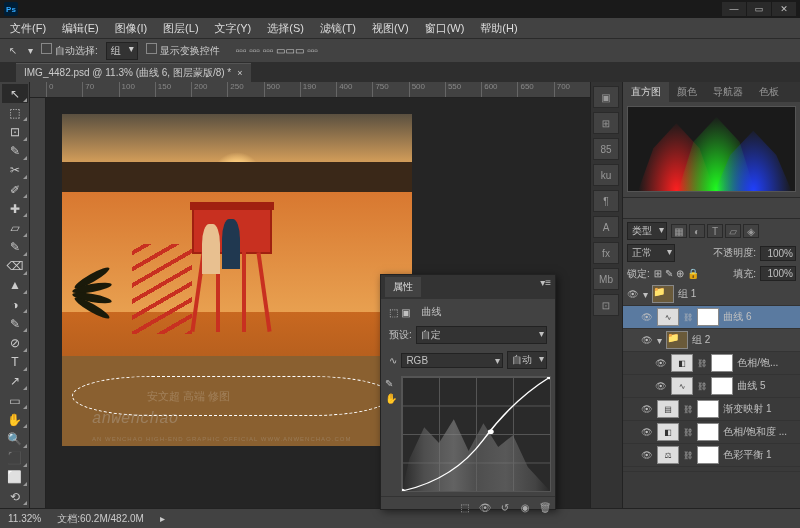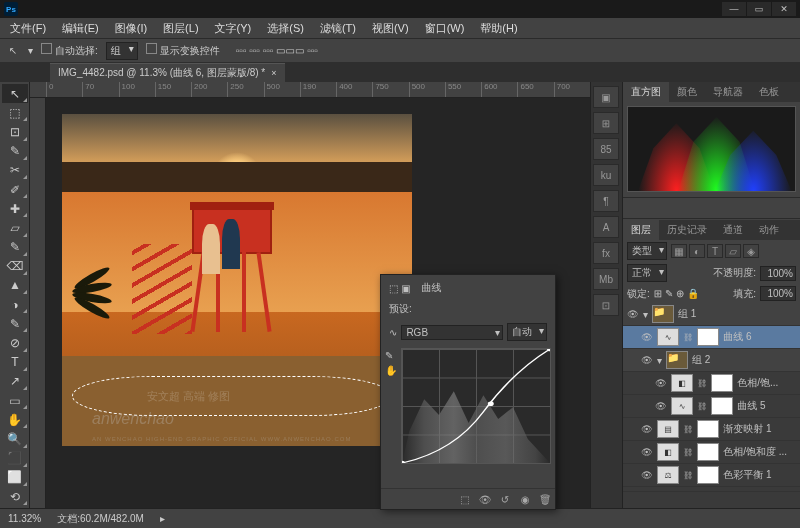--- a/index.html
+++ b/index.html
@@ -9,21 +9,21 @@
 .ps-logo{width:14px;height:14px;background:#001e36;color:#31a8ff;display:flex;align-items:center;justify-content:center;font-weight:bold;font-size:8px;border-radius:2px}
 .win-btns{display:flex;gap:1px}
 .win-btn{width:24px;height:14px;background:#2a2a2a;display:flex;align-items:center;justify-content:center;font-size:9px}
 .menubar{height:20px;background:#424242;display:flex;align-items:center;padding:0 2px;gap:0}
 .menu-item{padding:20px 8px;font-size:11px;color:#ddd}
 .optionbar{height:24px;background:#424242;border-top:1px solid #2a2a2a;display:flex;align-items:center;padding:0 6px;gap:8px;font-size:10px;color:#ccc}
 .opt-arrow{width:14px;height:14px;display:flex;align-items:center;justify-content:center}
 .checkbox{width:11px;height:11px;border:1px solid #888;display:inline-block;margin-right:3px}
 .dropdown-s{background:#333;border:1px solid #222;padding:1px 16px 1px 4px;position:relative}
 .dropdown-s::after{content:"▾";position:absolute;right:3px;top:0}
-.tabbar{height:20px;background:#2e2e2e;display:flex;align-items:flex-end;padding-left:50px}
+.tabbar{height:20px;background:#2e2e2e;display:flex;align-items:flex-end;padding-left:16px}
 .tab{background:#424242;padding:2px 8px;font-size:10px;color:#ccc;display:flex;align-items:center;gap:6px;border-top:1px solid #555}
 .tab-close{font-size:9px}
 .main{display:flex;height:426px}
 .toolbox{width:30px;background:#424242;display:flex;flex-direction:column;padding:2px 0;gap:0;border-right:1px solid #222}
 .tool{width:26px;height:20px;margin:0 2px;display:flex;align-items:center;justify-content:center;font-size:12px;color:#ccc;position:relative}
 .tool.active{background:#2a2a2a}
 .tool-corner::after{content:"";position:absolute;right:1px;bottom:1px;border:2px solid transparent;border-right-color:#999;border-bottom-color:#999}
 .canvas-area{flex:1;background:#252525;position:relative;overflow:hidden}
 .ruler-h{height:16px;background:#424242;border-bottom:1px solid #222;display:flex;font-size:8px;color:#888;padding-left:16px;overflow:hidden}
 .ruler-h span{width:60px;border-left:1px solid #666;padding-left:2px}
@@ -43,21 +43,21 @@
 .leg:nth-child(3){left:50px}
 .leg:nth-child(4){left:70px;transform:rotate(-8deg)}
 .stairs{position:absolute;top:130px;left:70px;width:60px;height:90px;background:repeating-linear-gradient(-30deg,#c83020 0 4px,transparent 4px 14px)}
 .person{position:absolute;width:18px;height:50px;border-radius:40% 40% 0 0}
 .p1{top:110px;left:140px;background:#e8c090}
 .p2{top:105px;left:160px;background:#203850}
 .palm{position:absolute;top:150px;left:0px;width:60px;height:120px}
 .palm-leaf{position:absolute;width:40px;height:8px;background:#1a1a0a;border-radius:50%;left:10px}
 .beach{position:absolute;bottom:0;left:0;right:0;height:90px;background:#8a6030}
 .selection{position:absolute;bottom:30px;left:10px;right:20px;height:40px;border:1px dashed #fff;border-radius:50%/100%}
-.wm{position:absolute;bottom:18px;left:30px;color:rgba(200,200,200,0.3);font-style:italic;font-size:16px;font-family:Liberation Sans, sans-serif}
+.wm{position:absolute;bottom:18px;left:30px;color:rgba(200,200,200,0.3);font-style:italic;font-size:16px;font-family:Liberation Mono, monospace}
 .wm2{position:absolute;bottom:4px;left:30px;color:rgba(200,200,200,0.25);font-size:6px;letter-spacing:1px}
 .right-dock{width:32px;background:#333;display:flex;flex-direction:column;gap:4px;padding:4px 2px;border-left:1px solid #222}
 .dock-icon{width:26px;height:22px;background:#424242;border:1px solid #2a2a2a;display:flex;align-items:center;justify-content:center;font-size:10px;color:#999}
 .panels{width:178px;background:#424242;border-left:1px solid #222;display:flex;flex-direction:column}
 .panel-tabs{display:flex;background:#333;font-size:10px}
 .panel-tab{padding:3px 8px;color:#999}
 .panel-tab.active{background:#424242;color:#ddd}
 .histogram{height:86px;background:#1a1a1a;margin:4px;position:relative;border:1px solid #555}
 .hist-r{position:absolute;bottom:0;left:6%;width:46%;height:85%;background:radial-gradient(ellipse at bottom,#ff2020 0%,transparent 70%);clip-path:polygon(0 100%,20% 40%,50% 5%,80% 40%,100% 100%)}
 .hist-g{position:absolute;bottom:0;left:30%;width:46%;height:90%;background:radial-gradient(ellipse at bottom,#20ff20 0%,transparent 70%);clip-path:polygon(0 100%,20% 35%,50% 2%,80% 35%,100% 100%)}
@@ -233,38 +233,32 @@
         <div class="panel-tab">色板</div>
       </div>
     <div class="histogram">
       <div class="hist-r"></div>
         <div class="hist-g"></div>
         <div class="hist-b"></div>
     </div>
     <div class="rsep"></div>
     <div style="height:18px"></div>
     <div class="rsep"></div>
-    <div class="panel-tabs" id="lay-tabs">
-        <div class="panel-tab active">图层</div>
-        <div class="panel-tab">历史记录</div>
-        <div class="panel-tab">通道</div>
-        <div class="panel-tab">动作</div>
-      </div>
     <div class="panel-row">
       <span class="small-select">类型</span>
       <span style="display:flex;gap:2px">
           <span class="dock-icon" style="width:16px;height:14px">▦</span>
           <span class="dock-icon" style="width:16px;height:14px">◐</span>
           <span class="dock-icon" style="width:16px;height:14px">T</span>
           <span class="dock-icon" style="width:16px;height:14px">▱</span>
           <span class="dock-icon" style="width:16px;height:14px">◈</span>
         </span>
     </div>
     <div class="panel-row">
-      <span class="small-select" style="width:40px">正常</span>
+      <span class="small-select" style="width:48px">正常</span>
       <span style="margin-left:auto">不透明度:</span>
       <span class="pct-input">100%</span>
     </div>
     <div class="panel-row">
       <span>锁定:</span>
       <span>⊞ ✎ ⊕ 🔒</span>
       <span style="margin-left:auto">填充:</span>
       <span class="pct-input">100%</span>
     </div>
     <div class="layers" id="layers">
@@ -327,24 +321,29 @@
   </div>
 </div>
 
 <div class="statusbar">
   <span>11.32%</span>
   <span>文档:60.2M/482.0M</span>
   <span>▸</span>
 </div>
 
 <div class="props-panel">
+  <div class="props-header">
+    <span class="panel-tab active">属性</span>
+    <span>▾≡</span>
+  </div>
   <div class="props-body">
     <div class="panel-row"><span>⬚ ▣</span>&nbsp;<span>曲线</span></div>
     <div class="panel-row">
       <span>预设:</span>
+      <span class="small-select" style="flex:1">自定</span>
     </div>
     <div class="panel-row">
       <span>∿</span>
       <span class="small-select" style="flex:1">RGB</span>
       <span class="small-select">自动</span>
     </div>
     <div style="display:flex;gap:2px">
       <div style="width:14px;display:flex;flex-direction:column;gap:4px;padding-top:4px">
           <span>✎</span>
           <span>✋</span>

